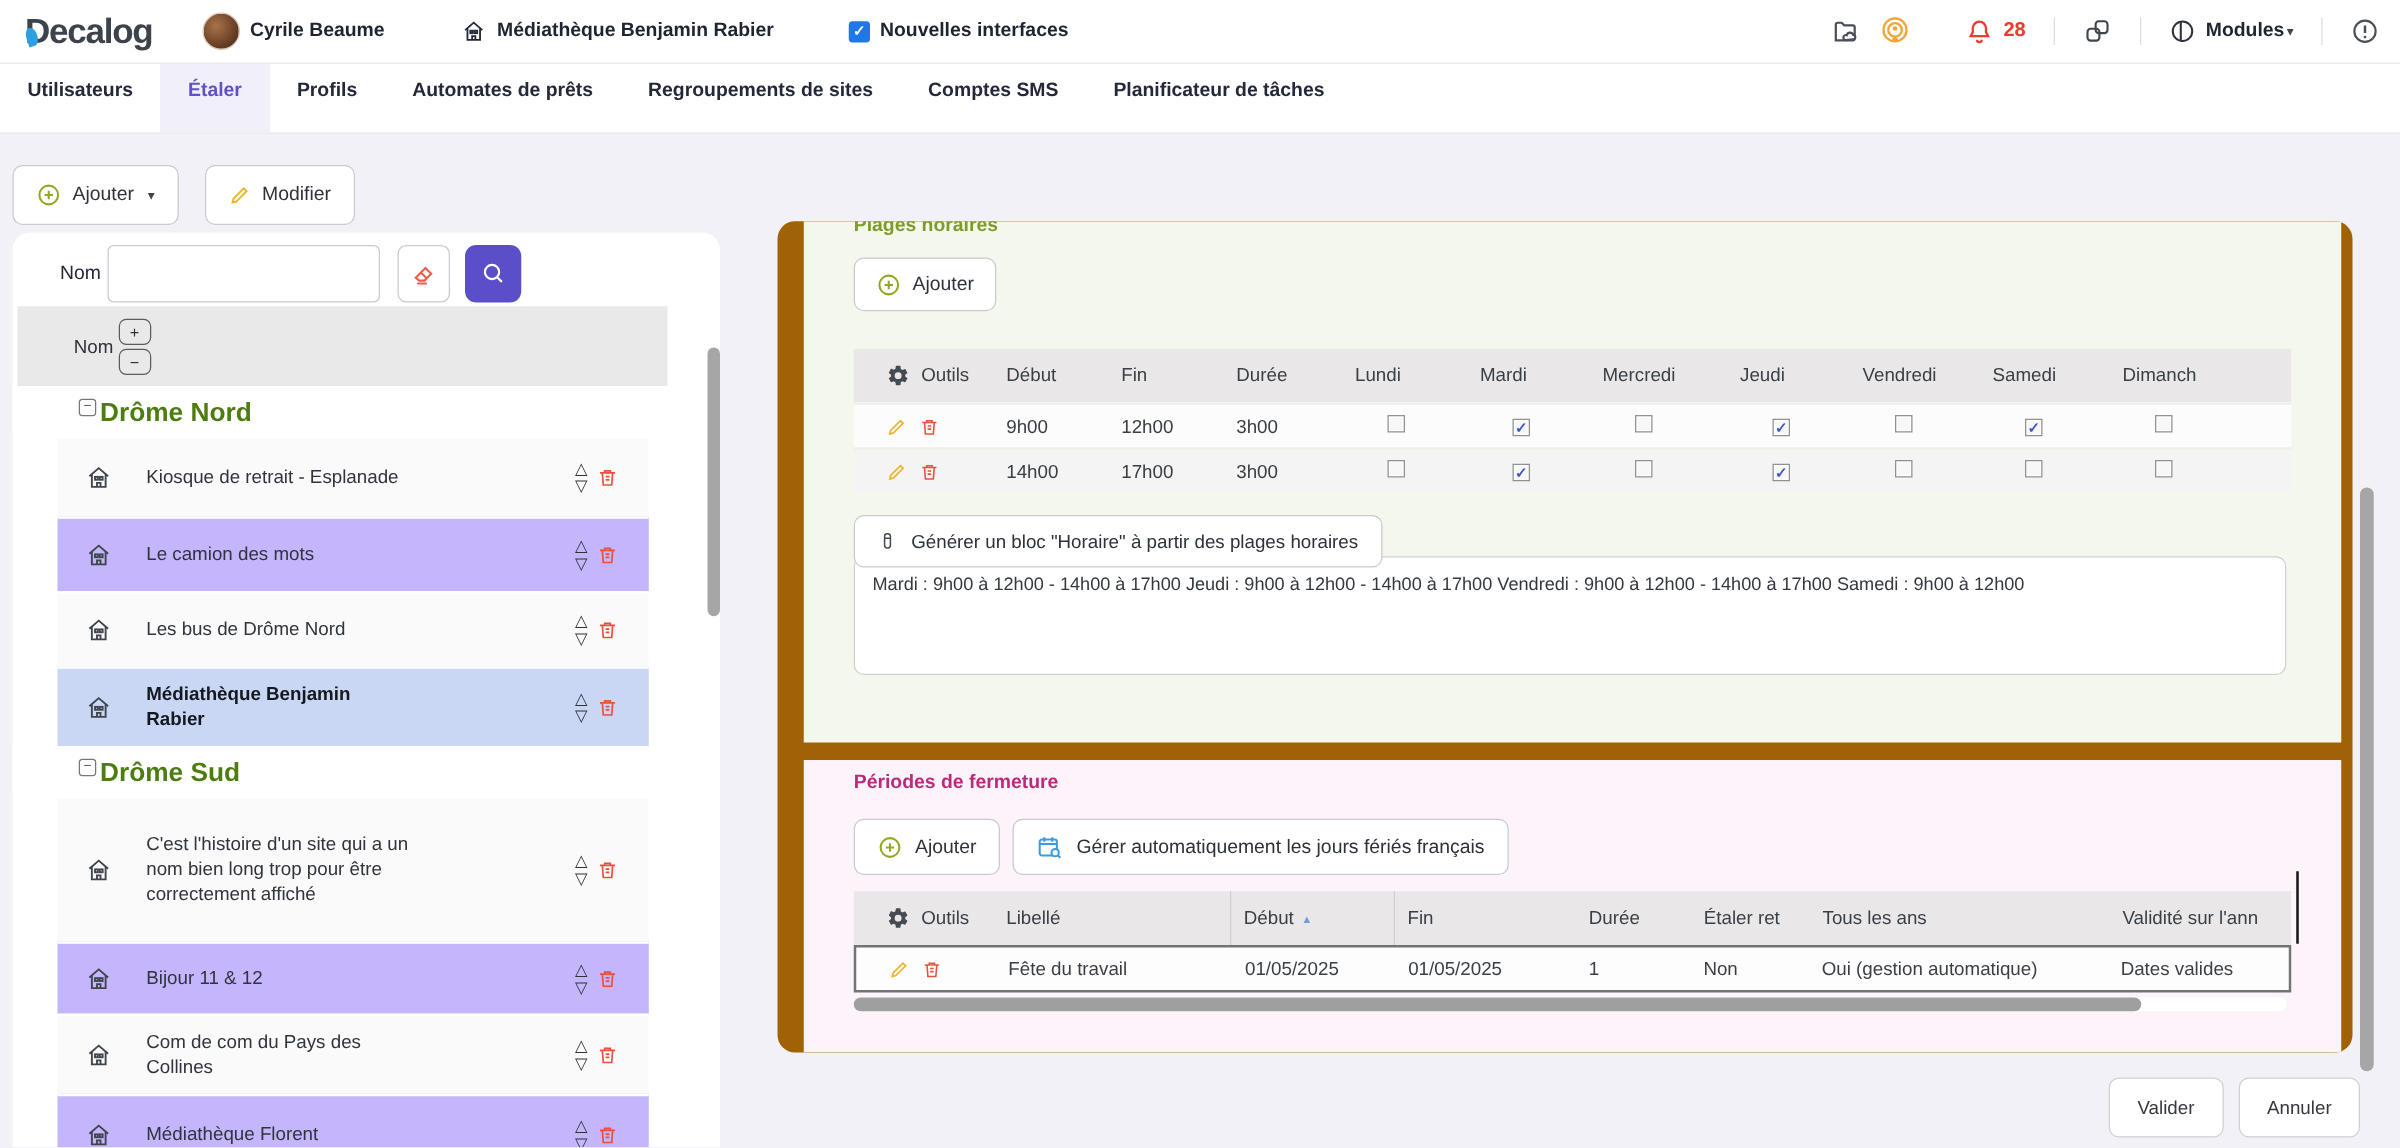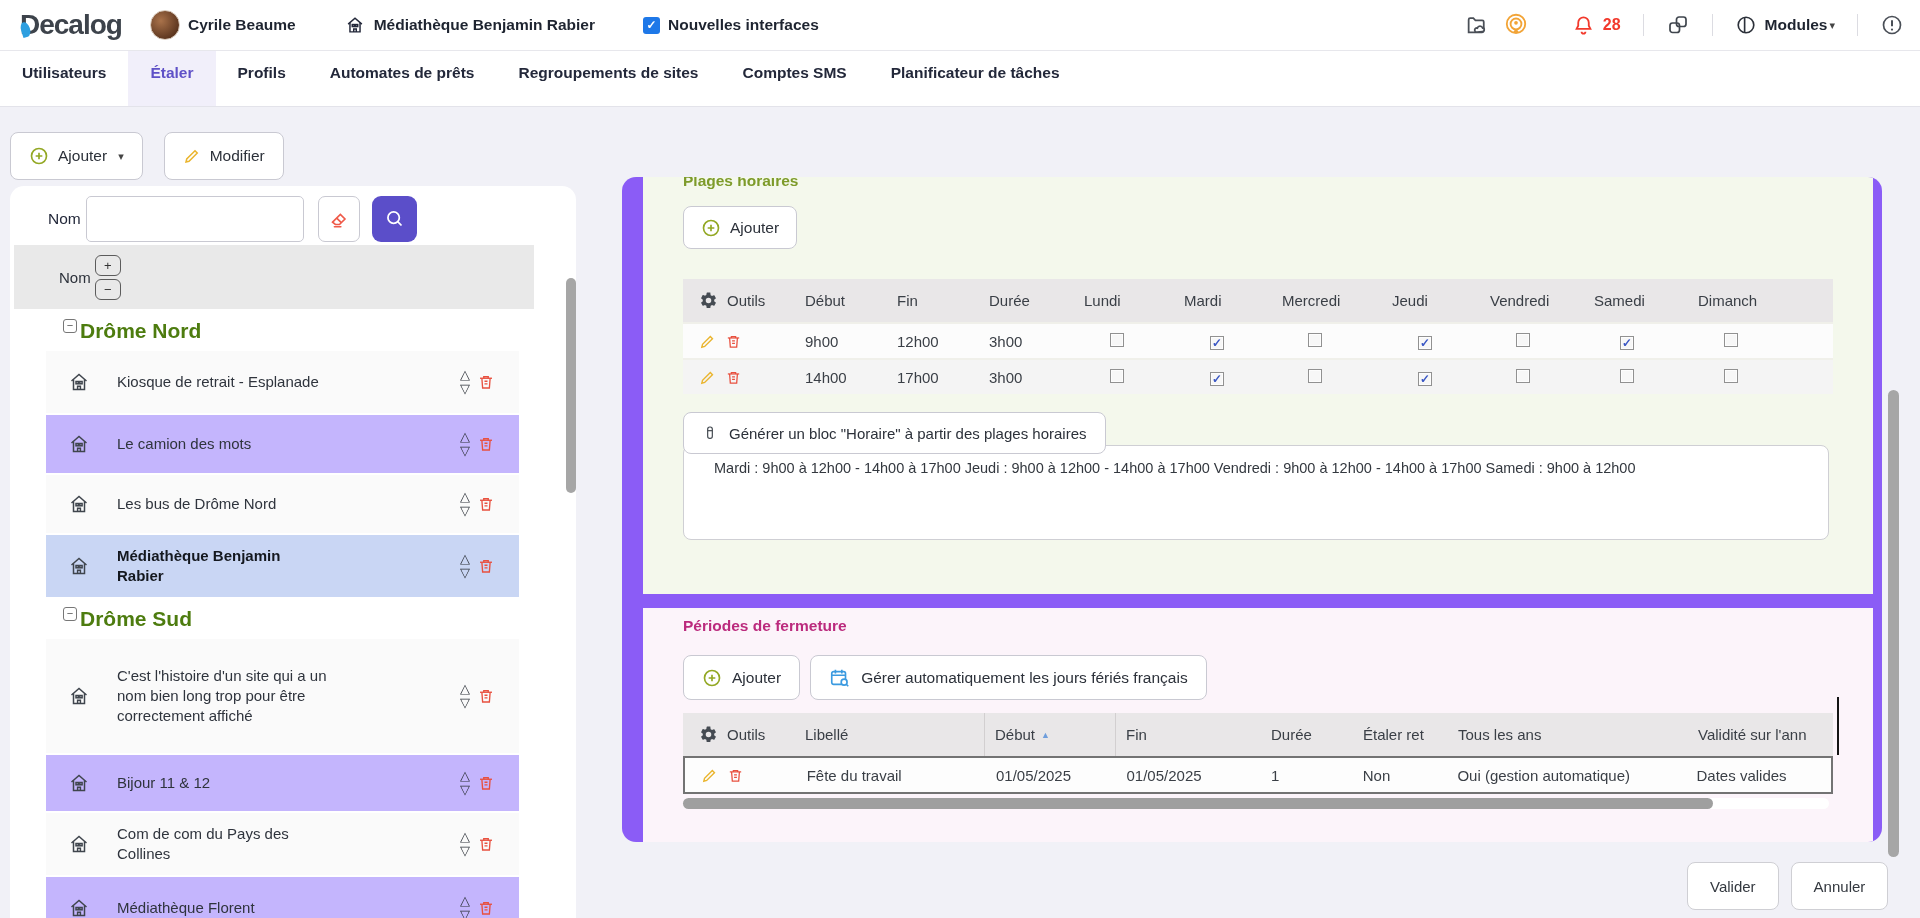--- a/index.html
+++ b/index.html
@@ -2,21 +2,21 @@
 <html><head>
 <meta charset="utf-8">
 <style>
   * { box-sizing: border-box; margin: 0; padding: 0; }
   html,body { width:1920px; height:918px; overflow:hidden; }
   body { font-family:"Liberation Sans", sans-serif; font-size:15px; color:#2c313a; background:#f1f1f7; }
   .page { position:relative; width:1920px; height:918px; background:#f1f1f7; overflow:hidden; }
 
   
   .topbar { position:absolute; left:0; top:0; width:1920px; height:51px; background:#fff;
-            border-bottom:1px solid #e7e7ec; display:flex; align-items:center; padding:0 16px; z-index:30; }
+            border-bottom:1px solid #e7e7ec; display:flex; align-items:center; padding:0 16px; z-index:30;gap:12px; }
   .logo { position:relative; font-size:28px; font-weight:bold; color:#3d434b; letter-spacing:-1px; margin-right:28px; padding-left:4px; }
   .logo-flame { position:absolute; left:5px; top:13px; width:9px; height:15px; background:#2e9fe0;
                 border-radius:70% 70% 70% 0; transform:rotate(-18deg); }
   .hgroup { display:flex; align-items:center; gap:8px; }
   .hname { font-weight:bold; color:#1e2430; font-size:15.5px; }
   .avatar { width:30px; height:30px; border-radius:50%;
             background:radial-gradient(circle at 35% 35%, #a9724a, #5e3720 72%); border:1px solid #d8c9bb; }
   .mr-lg { margin-right:48px; }
   .chk { width:17px; height:17px; background:#1e78e8; border-radius:3px; color:#fff; font-size:12px;
          display:flex; align-items:center; justify-content:center; font-weight:bold; }
@@ -64,50 +64,50 @@
   .titem.sel .tname { font-weight:bold; color:#14181f; }
   .bg-a { background:#fafafa; } .bg-b { background:#c4b5fd; }
   .h58{min-height:58px} .h60{min-height:60px} .h64{min-height:64px} .h116{min-height:116px}
   .spacer { flex:1; }
   .mv { display:flex; flex-direction:column; margin-right:7px; }
   .tri { background:none; border:none; font-size:13px; color:#2e333b; line-height:1.05; padding:0; cursor:pointer; }
   .ghost-btn { background:none; border:none; padding:0; display:flex; align-items:center; cursor:pointer; }
   .side-scroll { position:absolute; left:556px; top:92px; width:10px; height:215px; background:#a6a6a6; border-radius:6px; }
 
   
-  .main-card { position:absolute; left:622px; top:177px; width:1260px; height:665px; background:#8b5cf6;
+  .main-card { position:absolute; left:622px; top:177px; width:1260px; height:665px; background:#a16207;
                border-radius:14px; overflow:hidden; }
   .sec-green { position:absolute; left:21px; top:0; width:1230px; height:417px; background:#f4f8ec; padding:0 40px; }
   .sec-pink  { position:absolute; left:21px; top:431px; width:1230px; height:234px; background:#fcf4fa; padding:0 40px; }
   .sec-title-green { margin-top:-6px; font-size:15.5px; font-weight:bold; color:#7d9b2a; line-height:19px; }
   .sec-title-pink  { padding-top:8px; font-size:15.5px; font-weight:bold; color:#bb2a7d; line-height:19px; }
   .add-btn { margin-top:16px; height:43px; background:#fff; border:1px solid #c9c9d2; border-radius:8px;
              display:inline-flex; align-items:center; gap:9px; padding:0 17px; font-size:15.5px; color:#2c313a; cursor:pointer; }
   .btn-row { display:flex; gap:10px; margin-top:20px; }
   .wide-btn { height:45px; background:#fff; border:1px solid #c9c9d2; border-radius:8px;
               display:inline-flex; align-items:center; gap:10px; padding:0 18px; font-size:15.5px; color:#2c313a; cursor:pointer; }
 
   
   .tbl { width:1150px; }
   .t-head { height:43px; background:#e9e7e8; display:flex; align-items:center; font-size:15px; color:#3a3f46; }
   .t-row  { display:flex; align-items:center; font-size:15px; color:#3a3f46; background:#fcfcfc; border-top:2px solid #f0f0ea; }
   .tbl1 { margin-top:30px; }
   .tbl1 .t-row { height:36px; }
   .t-row.alt { background:#f4f4f4; }
   .cell { padding-left:10px; white-space:nowrap; overflow:hidden; }
-  .cell-tools { display:flex; align-items:center; gap:9px; padding-left:16px; }
+  .cell-tools { display:flex; align-items:center; gap:9px; padding-left:26px; }
   .w-outils{width:112px}.w-deb{width:92px}.w-fin{width:92px}.w-dur{width:95px}
   .w-d1{width:100px}.w-d2{width:98px}.w-d3{width:110px}.w-d4{width:98px}.w-d5{width:104px}.w-d6{width:104px}.w-d7{width:145px}
   .cbcell { padding-left:36px; }
   .cb { display:inline-block; width:14px; height:14px; border:1px solid #919191; background:#f7f7f7;
         font-size:12px; line-height:13px; text-align:center; color:#3a57c4; font-weight:bold; box-shadow:inset 0 0 0 1px #fdfdfd; }
   .gen-btn { position:relative; z-index:2; margin-top:18px; height:42px; background:#fff; border:1px solid #c9c9d2;
              border-radius:8px; display:inline-flex; align-items:center; gap:11px; padding:0 18px; font-size:15px; color:#2c313a; cursor:pointer; }
   .schedule-box { position:relative; z-index:1; margin-top:-9px; width:1146px; height:95px; background:#fff;
-                  border:1px solid #cfcfd4; border-radius:8px; padding:12px 30px; font-size:14.5px; color:#33383f; line-height:20px; }
+                  border:1px solid #cfcfd4; border-radius:8px; padding:12px 14px; font-size:14.5px; color:#33383f; line-height:20px; }
 
   .tbl2 { margin-top:13px; }
   .x-outils{width:112px}.x-lib{width:190px}.x-deb{width:131px}.x-fin{width:145px}
   .x-dur{width:92px}.x-eta{width:95px}.x-tous{width:240px}.x-val{width:145px}
   .hsep { border-right:1px solid #d2cfd0; height:43px; display:flex; align-items:center; }
   .t2-row { display:flex; align-items:center; height:38px; background:#fdfdfd; border:2px solid #737373; font-size:15px; color:#3a3f46; }
   .sort-asc { font-size:9px; color:#6f9edc; margin-left:6px; }
   .hscroll-track { margin-top:4px; width:1146px; height:11px; background:#fff; border-radius:6px; }
   .hscroll-thumb { width:1030px; height:11px; background:#9f9f9f; border-radius:6px; cursor:grab; }
 

